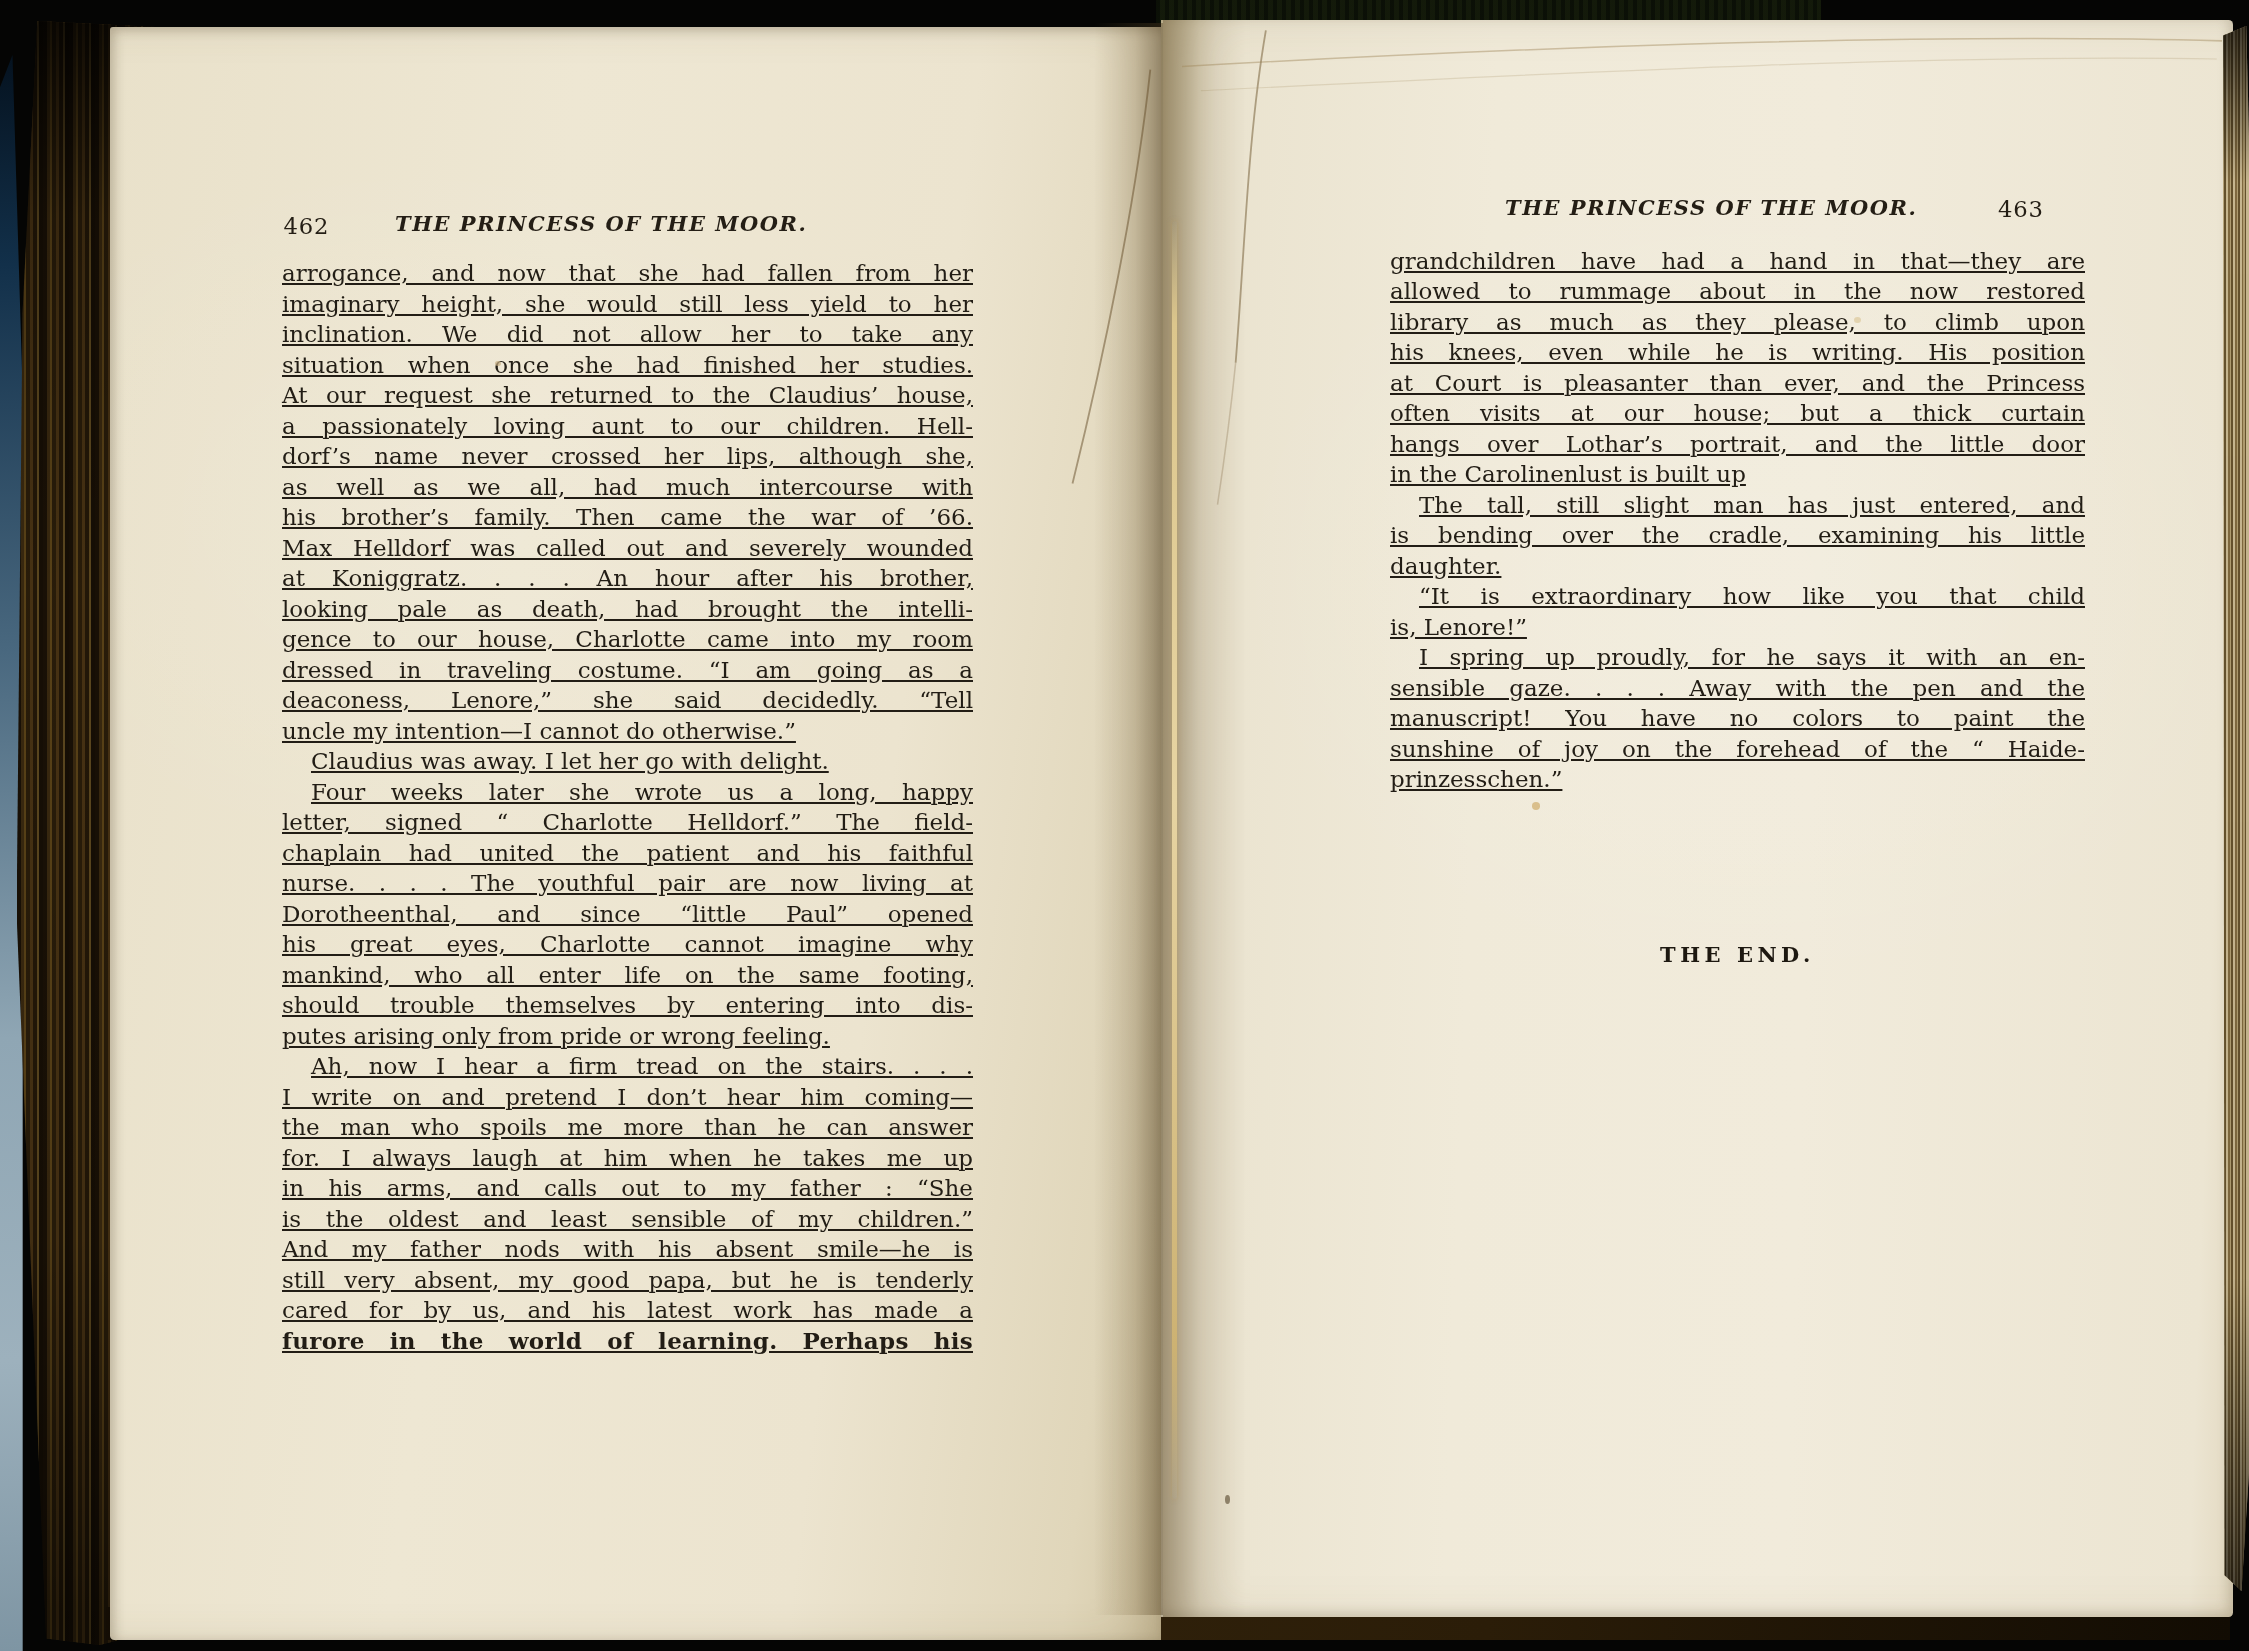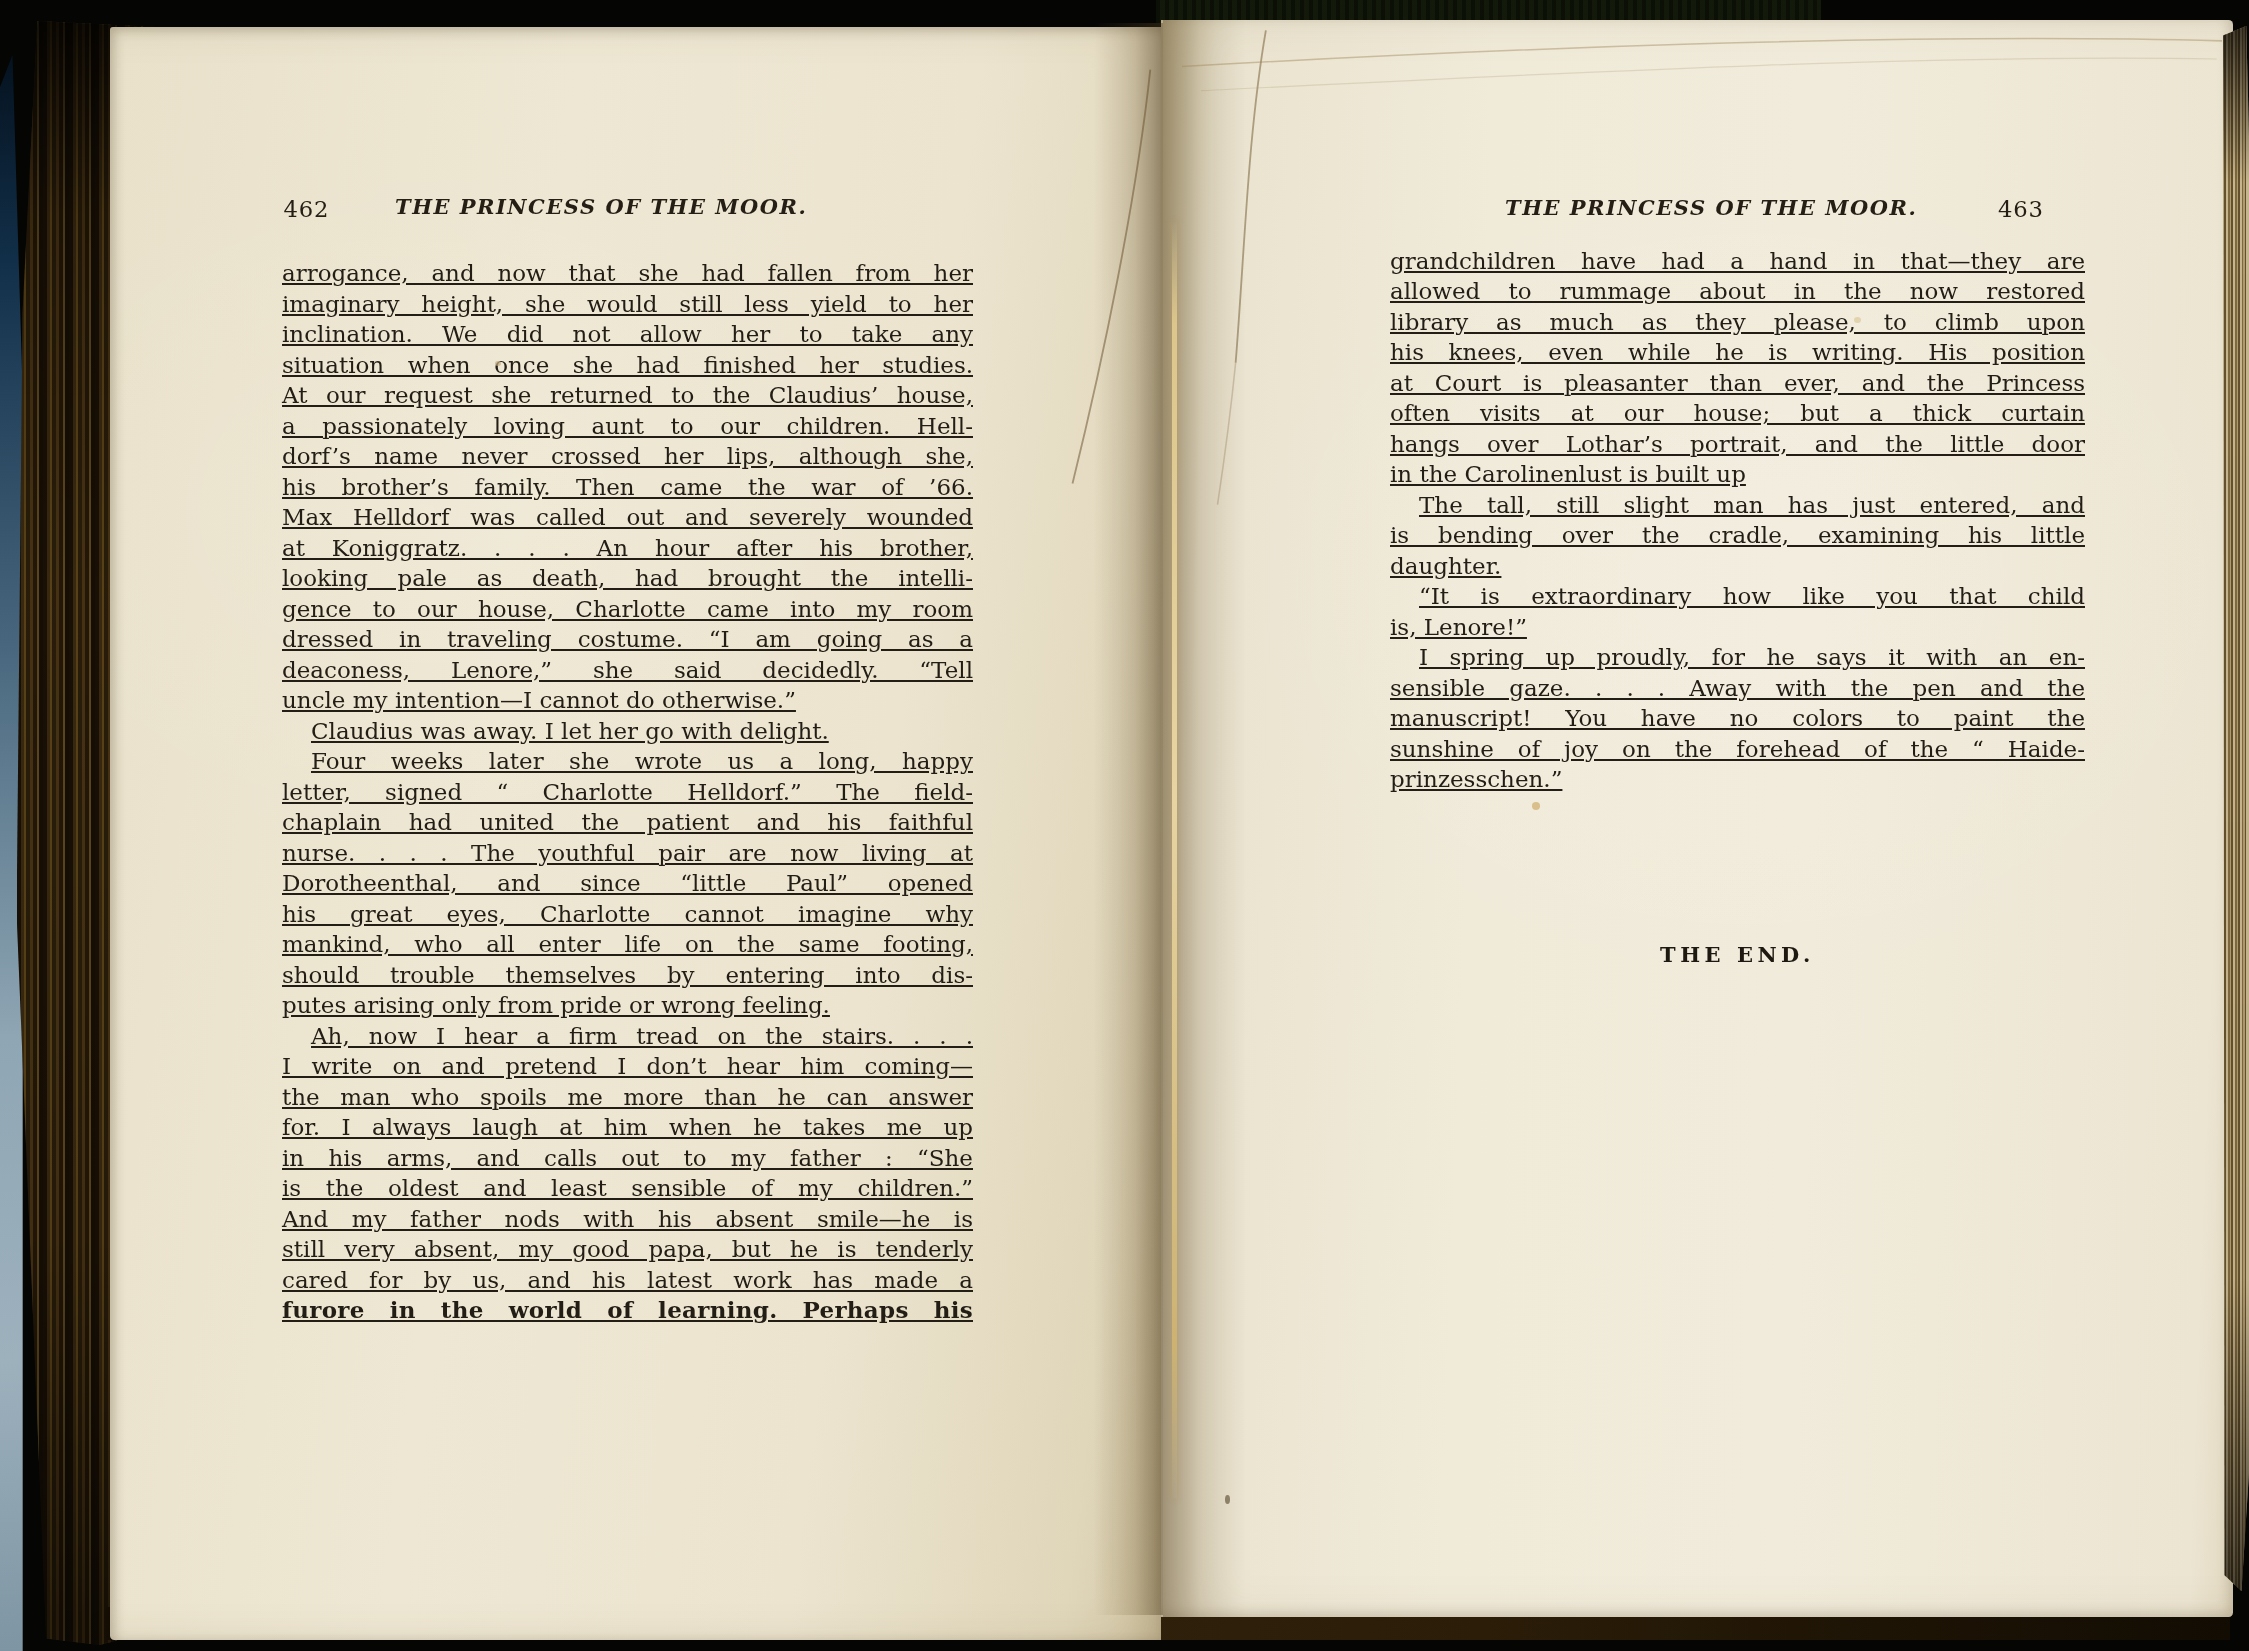--- a/index.html
+++ b/index.html
@@ -98,21 +98,21 @@
   .tl.j{text-align:justify;text-align-last:justify;}
   .tl.ind{padding-left:29px;}
   .tl.hv{font-weight:700;letter-spacing:0.3px;}
 
   .endmark{
     position:absolute;text-align:center;color:#1d1810;
     font-weight:700;font-size:21px;letter-spacing:4.5px;white-space:nowrap;
   }
 
   
-  .page-left .hdr{left:172px;top:167px;width:691px;}
+  .page-left .hdr{left:172px;top:184px;width:691px;}
   .page-left .hdr .pagenum{left:1.5px;}
   .page-left .hdr .runhead{left:113px;}
   .page-left .bodytext{left:172px;top:231px;width:691px;}
 
   
   .page-right .hdr{left:229px;top:175px;width:695px;}
   .page-right .hdr .runhead{left:115px;}
   .page-right .hdr .pagenum{left:608px;}
   .page-right .bodytext{left:229px;top:226px;width:695px;}
   .page-right .endmark{left:229px;top:922px;width:695px;}
@@ -136,20 +136,21 @@
       <span class="runhead">THE PRINCESS OF THE MOOR.</span>
     </div>
     <div class="bodytext">
         <div class="tl j">arrogance, and now that she had fallen from her</div>
         <div class="tl j">imaginary height, she would still less yield to her</div>
         <div class="tl j">inclination.  We did not allow her to take any</div>
         <div class="tl j">situation when once she had finished her studies.</div>
         <div class="tl j">At our request she returned to the Claudius’ house,</div>
         <div class="tl j">a passionately loving aunt to our children.  Hell-</div>
         <div class="tl j">dorf’s name never crossed her lips, although she,</div>
+        <div class="tl j">as well as we all, had much intercourse with</div>
         <div class="tl j">his brother’s family.  Then came the war of ’66.</div>
         <div class="tl j">Max Helldorf was called out and severely wounded</div>
         <div class="tl j">at Koniggratz. . . .  An hour after his brother,</div>
         <div class="tl j">looking pale as death, had brought the intelli-</div>
         <div class="tl j">gence to our house, Charlotte came into my room</div>
         <div class="tl j">dressed in traveling costume.  “I am going as a</div>
         <div class="tl j">deaconess, Lenore,” she said decidedly.  “Tell</div>
         <div class="tl">uncle my intention—I cannot do otherwise.”</div>
         <div class="tl ind">Claudius was away.  I let her go with delight.</div>
         <div class="tl j ind">Four weeks later she wrote us a long, happy</div>

